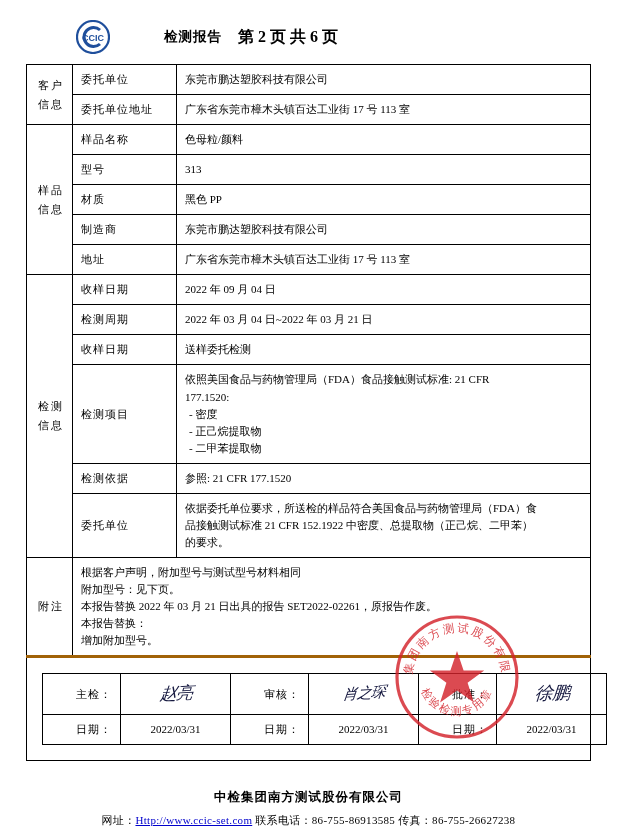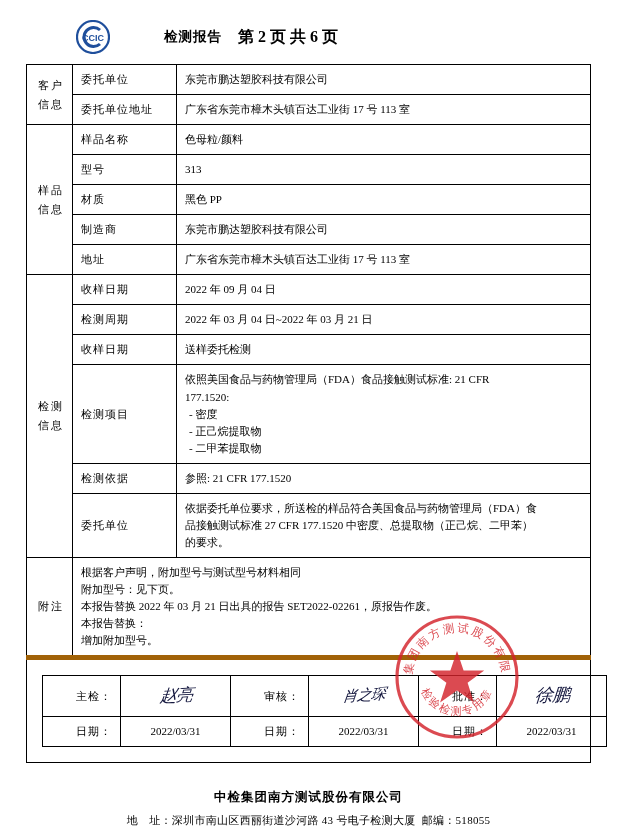--- a/index.html
+++ b/index.html
@@ -256,40 +256,40 @@
       </td>
     </tr>
     <tr class="row-tall">
       <td class="field">检测依据</td>
       <td class="val">参照: 21 CFR 177.1520</td>
     </tr>
     <tr>
       <td class="field">委托单位</td>
       <td class="val multi">
         <span class="ln">依据委托单位要求，所送检的样品符合美国食品与药物管理局（FDA）食</span>
-        <span class="ln">品接触测试标准 27 CFR 177.1520 中密度、总提取物（正己烷、二甲苯）</span>
+        <span class="ln">品接触测试标准 21 CFR 152.1922 中密度、总提取物（正己烷、二甲苯）</span>
         <span class="ln">的要求。</span>
       </td>
     </tr>
 
     <tr>
       <td class="cat">
         <span class="l1">附注</span>
       </td>
       <td class="remark-body" colspan="2">
         <span class="ln">根据客户声明，附加型号与测试型号材料相同</span>
         <span class="ln">附加型号：见下页。</span>
         <span class="ln">本报告替换 2022 年 03 月 21 日出具的报告 SET2022-02261，原报告作废。</span>
         <span class="ln">本报告替换：</span>
         <span class="ln">增加附加型号。</span>
       </td>
     </tr>
 
     <tr>
-      <td colspan="3" style="padding:15px;border-top:5px solid #a16207;">
+      <td colspan="3" style="padding:15px;border-top:3px solid #a16207;">
         <table class="sig-table">
           <tbody>
                 <tr class="sig-row">
             <td class="sig-lbl">主检：</td>
             <td class="sig-val"><span class="sig-hand blue">赵亮</span></td>
             <td class="sig-lbl">审核：</td>
             <td class="sig-val"><span class="sig-hand s2 blue">肖之琛</span></td>
             <td class="sig-lbl">批准：</td>
             <td class="sig-val"><span class="sig-hand s3 blue">徐鹏</span></td>
           </tr>
@@ -323,17 +323,17 @@
           <textPath href="#arcBot" startOffset="50%" text-anchor="middle">检验检测专用章</textPath>
         </text>
         <polygon fill="#d4232b" points="64,38 70.6,57.6 91.2,57.6 74.6,69.8 80.9,89.4 64,77.4 47.1,89.4 53.4,69.8 36.8,57.6 57.4,57.6"></polygon>
       </g>
     </svg>
   </div>
 
   <div class="footer">
     <div class="f-company">中检集团南方测试股份有限公司</div>
     <div class="f-line">
-      <span>地　址：</span><span>深圳市南山区西丽街道沙河路 43 号电子检测大厦</span>&nbsp;&nbsp;<span>邮编：</span><span>518055</span>
+      <span>网址：</span><span class="url">Http://www.ccic-set.com</span>&nbsp;<span>联系电话：</span><span>86-755-86913585</span>&nbsp;<span>传真：</span><span>86-755-26627238</span>
     </div>
   </div>
 
 </div>
 
 </body></html>

